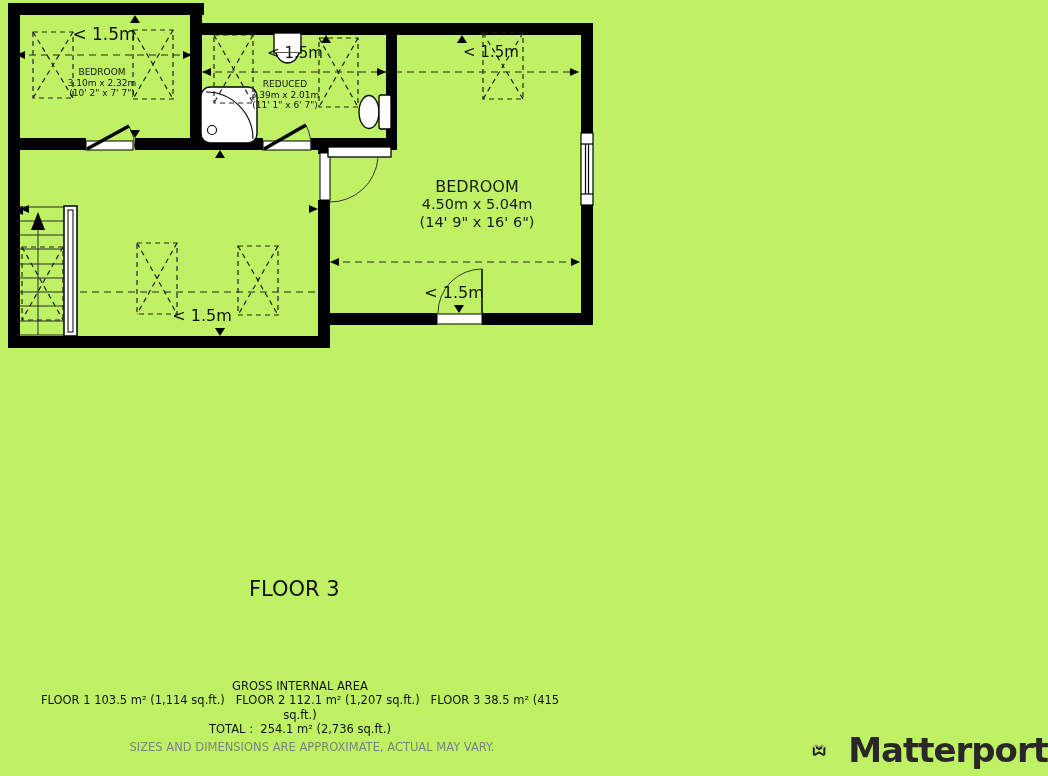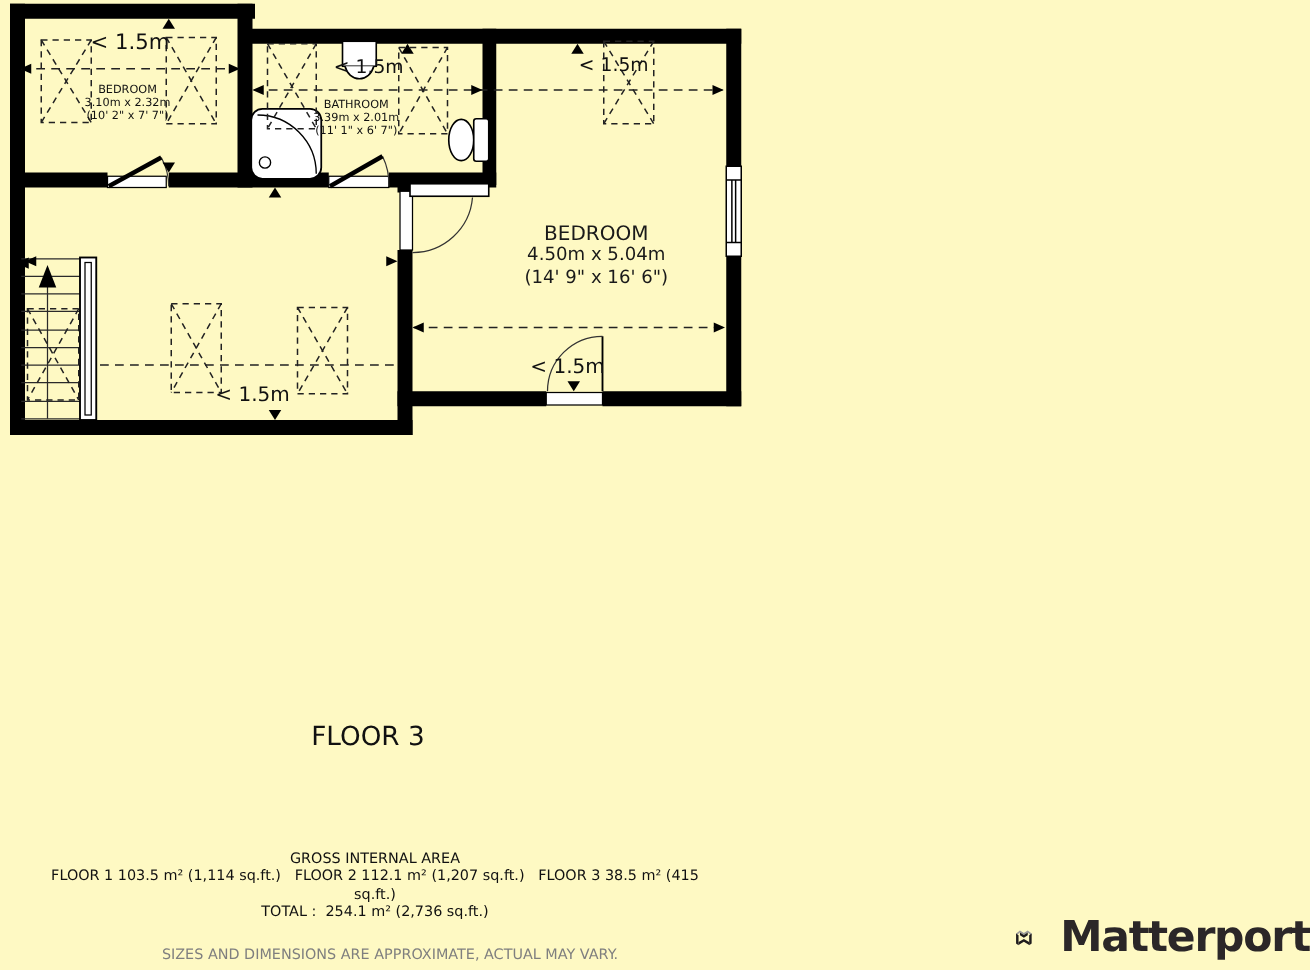--- a/index.html
+++ b/index.html
@@ -1,29 +1,29 @@
 <!DOCTYPE html>
 <html><head>
 <meta charset="utf-8">
 <style>
   html,body{margin:0;padding:0;background:#ffffff;}
-  #page{position:relative;width:1048px;height:776px;background:#fef9c3;overflow:hidden;
+  #page{position:relative;width:1048px;height:776px;background:#bef264;overflow:hidden;
         font-family:"DejaVu Sans","Liberation Sans",sans-serif;color:#1a1a1a;}
   .abs{position:absolute;}
   .ctr{transform:translateX(-50%);text-align:center;white-space:nowrap;}
   .headroom{font-size:16px;color:#111;}
   .headroom.big{font-size:17px;}
   .headroom.sm{font-size:15px;}
   .room-sm{font-size:9px;line-height:10.5px;color:#111;}
   .room-lg .rname{font-size:16px;line-height:19px;}
   .room-lg .rdim{font-size:14.5px;line-height:17.5px;}
   .floor-title{font-size:21px;color:#111;}
   .footer{left:0;top:679px;width:600px;text-align:center;font-size:11.5px;line-height:14.4px;color:#111;}
   .footer div{white-space:pre;text-align:center;}
-  .footer .muted{color:#7f7f7f;margin-top:19px;padding-left:24px;}
+  .footer .muted{color:#7f7f7f;margin-top:3px;padding-left:24px;}
   .logo-wrap{left:812px;top:724px;width:236px;height:52px;display:flex;align-items:center;}
   .logo-text{font-size:34px;font-weight:700;letter-spacing:-1px;color:#2b2728;margin-left:22px;}
 </style>
 </head>
 <body>
 
 <div id="page">
 
   <svg class="abs" style="left:0;top:0" width="600" height="360" viewBox="0 0 600 360">
 
@@ -182,21 +182,21 @@
   <div class="abs ctr headroom" style="left:202px;top:306px">&lt; 1.5m</div>
   <div class="abs ctr headroom" style="left:454px;top:283px">&lt; 1.5m</div>
 
   <div class="abs ctr room-sm" style="left:102px;top:67px">
     <div>BEDROOM</div>
     <div>3.10m x 2.32m</div>
     <div>(10' 2" x 7' 7")</div>
   </div>
 
   <div class="abs ctr room-sm" style="left:285px;top:79px">
-    <div>BATHROOM</div>
+    <div>REDUCED</div>
     <div>3.39m x 2.01m</div>
     <div>(11' 1" x 6' 7")</div>
   </div>
 
 
   <div class="abs ctr room-lg" style="left:477px;top:177px">
     <div class="rname">BEDROOM</div>
     <div class="rdim">4.50m x 5.04m</div>
     <div class="rdim">(14' 9" x 16' 6")</div>
   </div>

